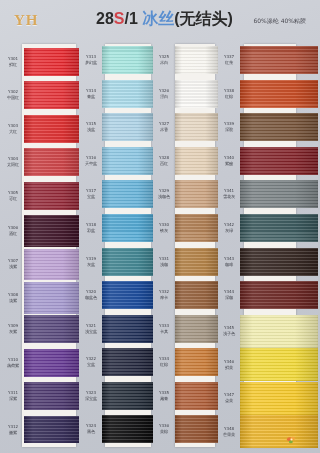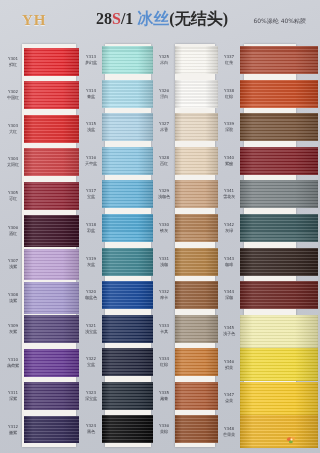--- a/index.html
+++ b/index.html
@@ -12,29 +12,29 @@
   }
   .card{
     position:absolute;inset:0;
     background:linear-gradient(160deg,#d3d6dc 0%,#c6c9d1 45%,#bfc3cb 100%);
   }
   
   .header{
     position:absolute;left:0;top:0;width:320px;height:42px;
   }
   .brand{
-    position:absolute;left:22px;top:12px;
+    position:absolute;left:14px;top:12px;
     font-family:"Liberation Serif","DejaVu Serif",serif;
     font-weight:bold;font-size:15px;letter-spacing:1px;
     color:#d8a85c;
     text-shadow:0 1px 0 rgba(255,255,255,.6);
   }
   .title{
     position:absolute;left:96px;top:9px;
-    font-family:Liberation Serif, serif;
+    font-family:Liberation Sans, sans-serif;
     font-size:16px;font-weight:bold;color:#2b2b2b;
     white-space:nowrap;
   }
   .title .s{color:#d1444a;}
   .title .ice{color:#5a8fd0;}
   .title .tail{color:#2b2b2b;}
   .compo{
     position:absolute;right:14px;top:17px;
     font-size:6px;color:#4a4a52;white-space:nowrap;
     font-family:"DejaVu Sans",sans-serif;

